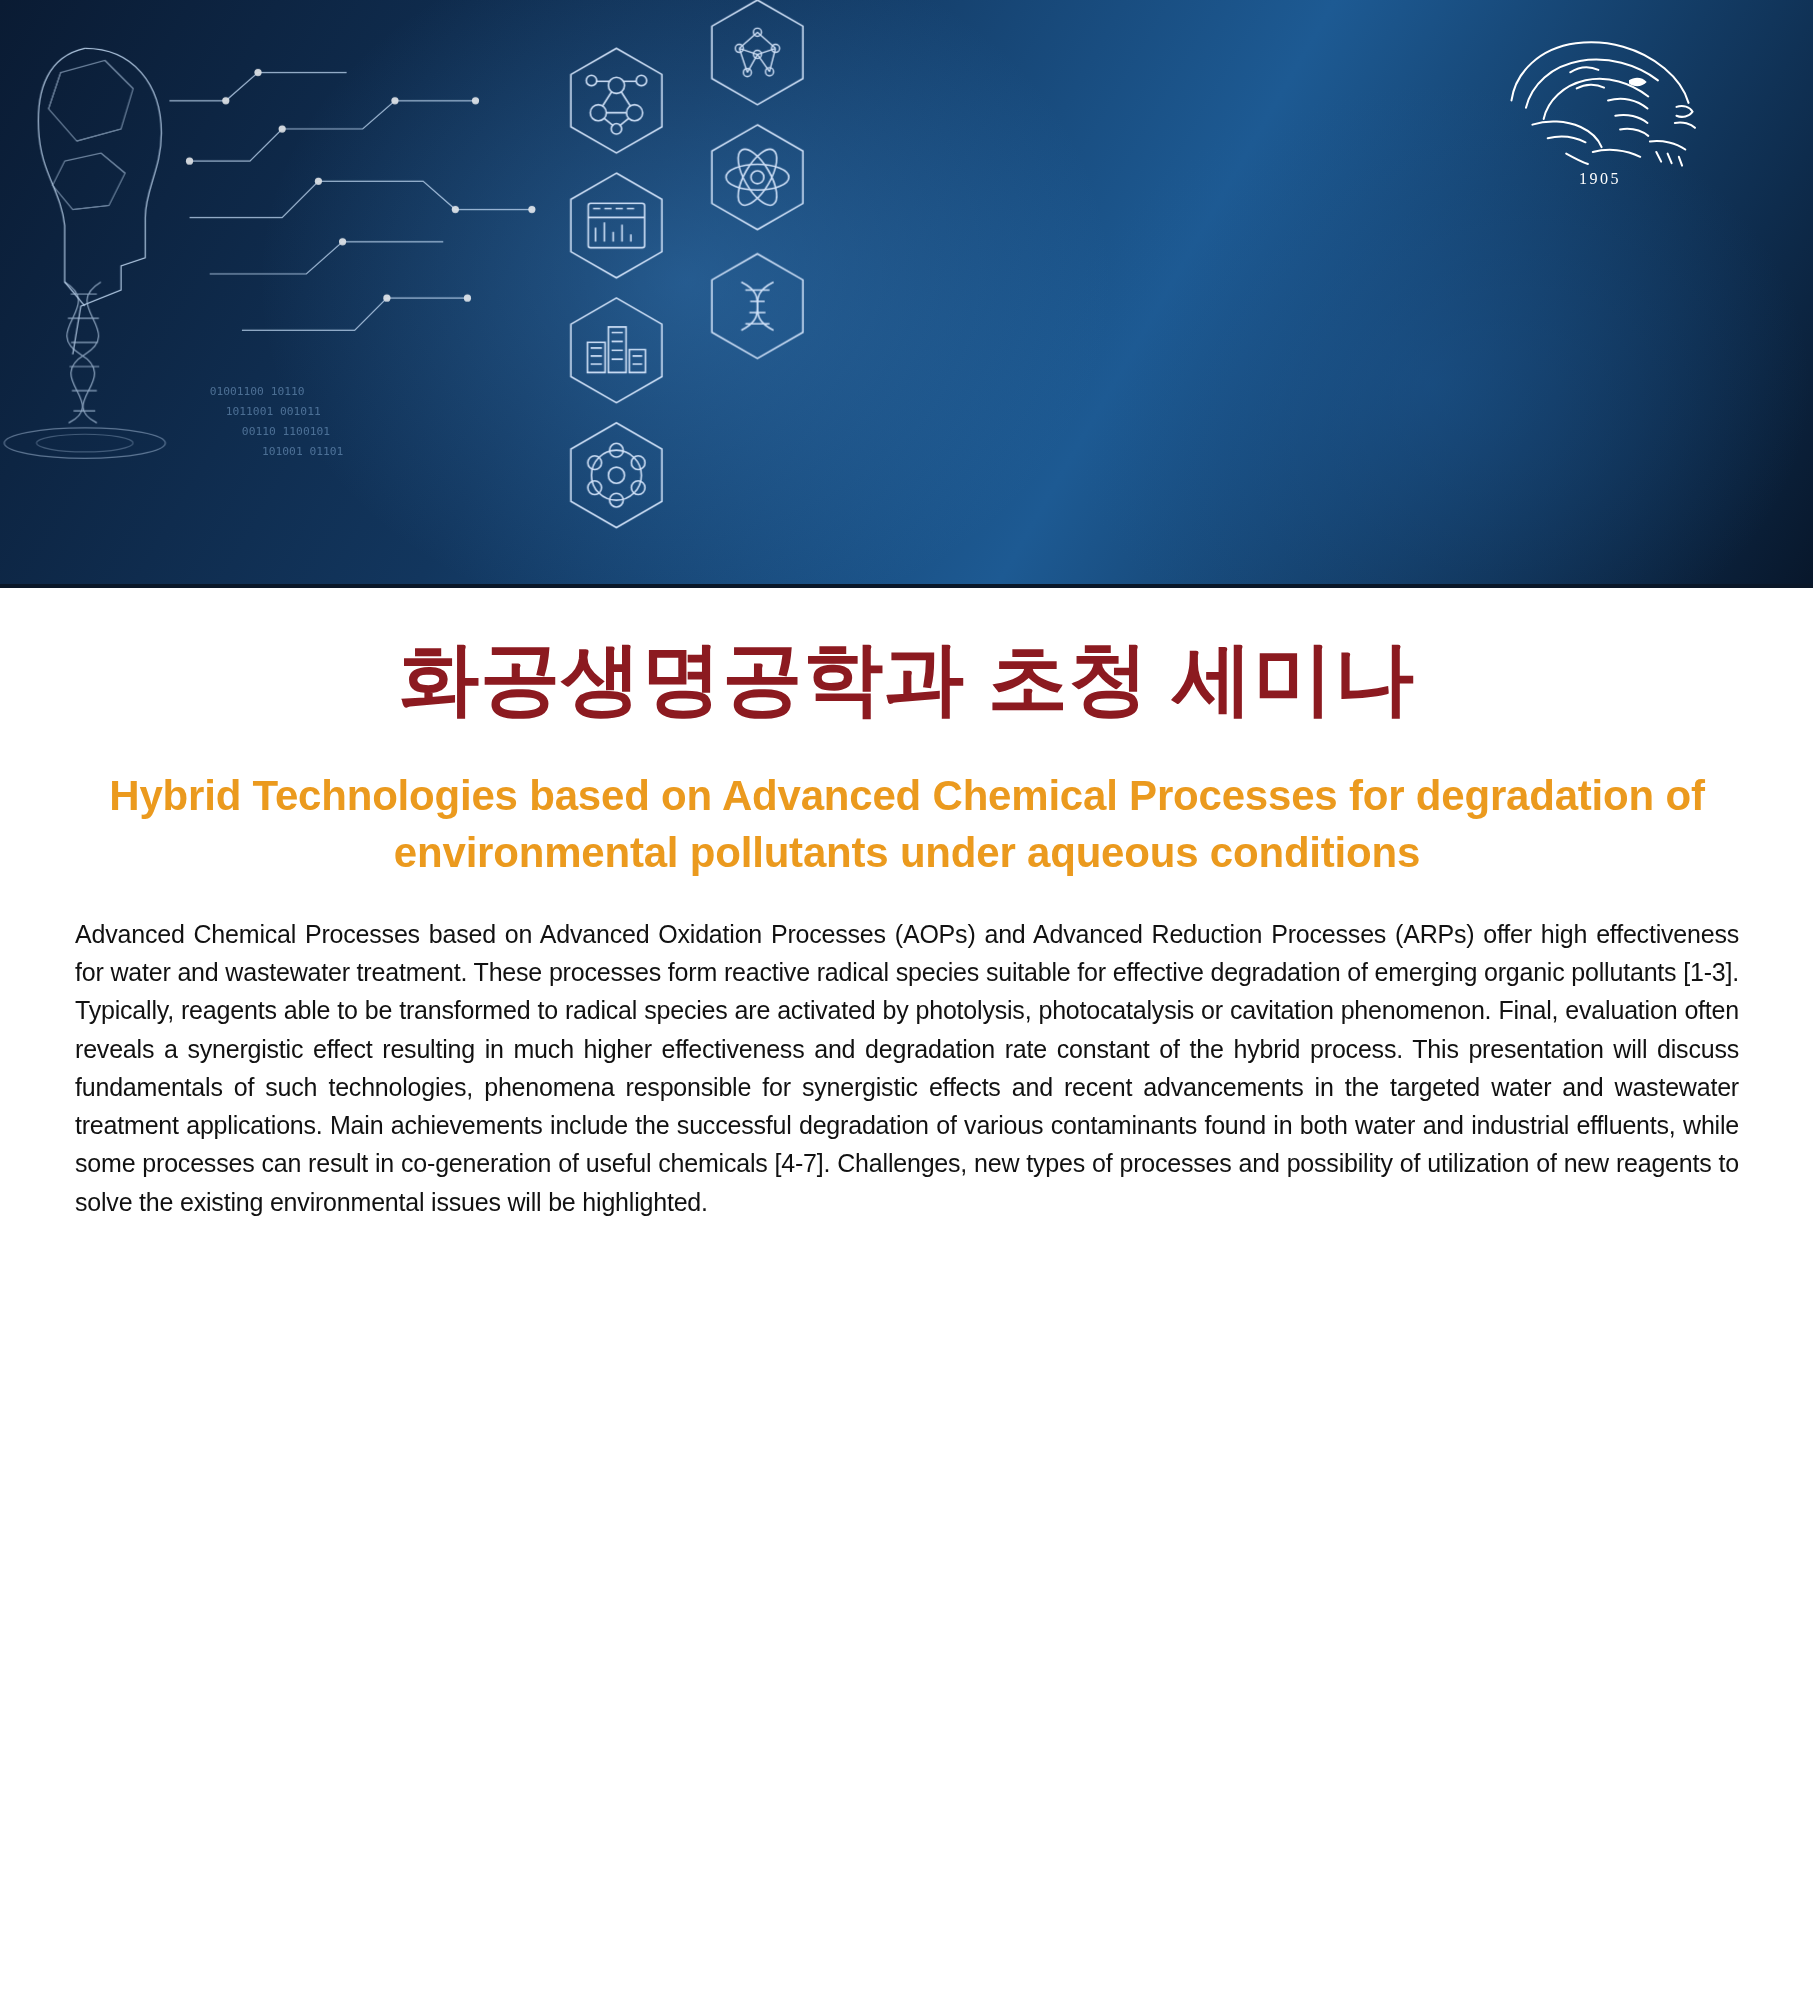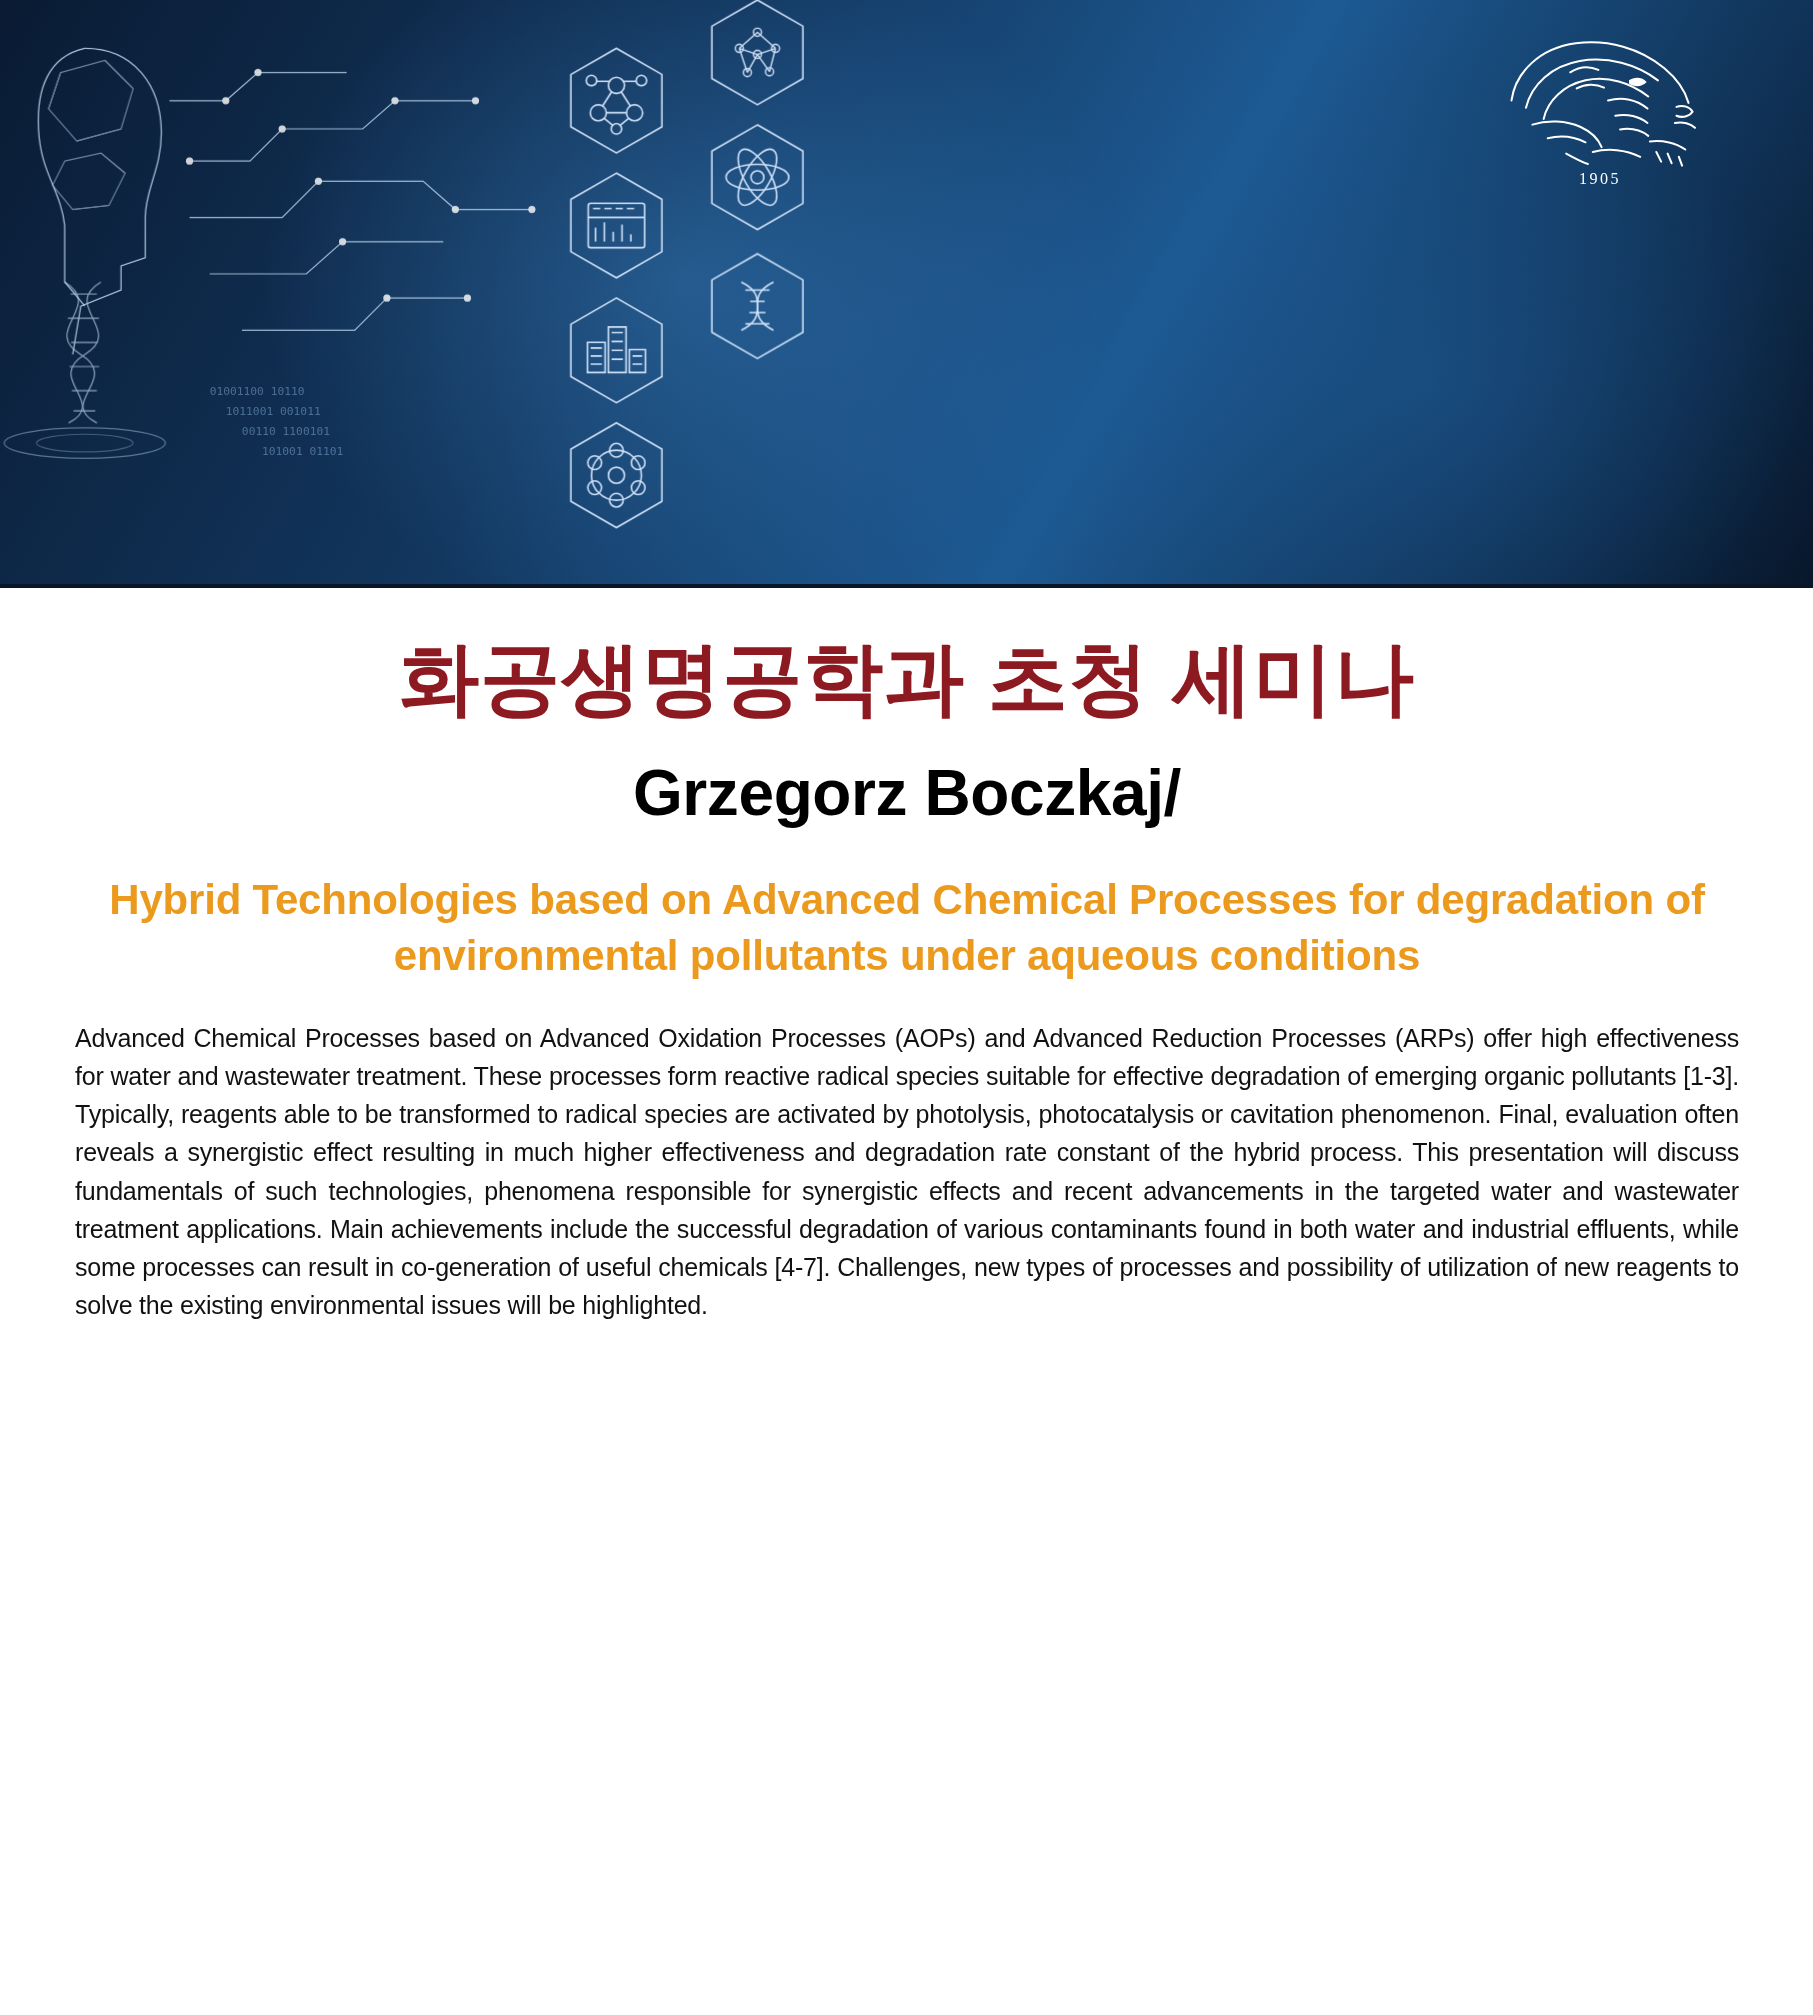--- a/index.html
+++ b/index.html
@@ -302,19 +302,18 @@
         <path d="M196 322 C214 332 232 342 250 348"></path>
       </g>
       <text x="280" y="398" fill="#ffffff" font-family="Liberation Serif, serif" font-size="40" letter-spacing="6" text-anchor="middle">1905</text>
     </svg>
 
     <div class="header-bottomline"></div>
   </div>
 
   <div class="content">
     <div class="seminar-title">화공생명공학과 초청 세미나</div>
-    <div class="speaker-name">Grzegorz Boczkaj/</div>
     <div class="talk-title">Hybrid Technologies based on Advanced Chemical Processes for degradation of environmental pollutants under aqueous conditions</div>
     <div class="abstract">Advanced Chemical Processes based on Advanced Oxidation Processes (AOPs) and Advanced Reduction Processes (ARPs) offer high effectiveness for water and wastewater treatment. These processes form reactive radical species suitable for effective degradation of emerging organic pollutants [1-3]. Typically, reagents able to be transformed to radical species are activated by photolysis, photocatalysis or cavitation phenomenon. Final, evaluation often reveals a synergistic effect resulting in much higher effectiveness and degradation rate constant of the hybrid process.  This presentation will discuss fundamentals of such technologies, phenomena responsible for synergistic effects and recent advancements in the targeted water and wastewater treatment applications. Main achievements include the successful degradation of various contaminants found in both water and industrial effluents, while some processes can result in co-generation of useful chemicals [4-7]. Challenges, new types of processes and possibility of utilization of new reagents to solve the existing environmental issues will be highlighted.</div>
   </div>
 
 </div>
 
 
 </body></html>

